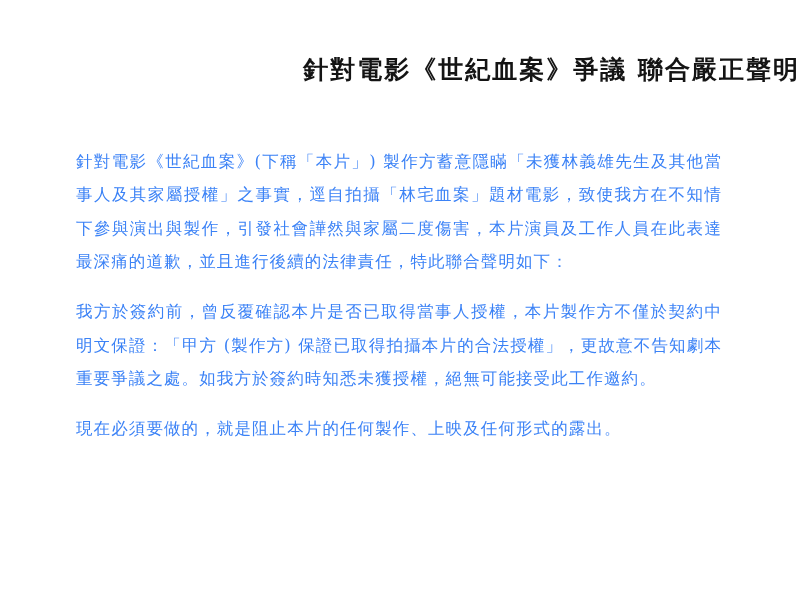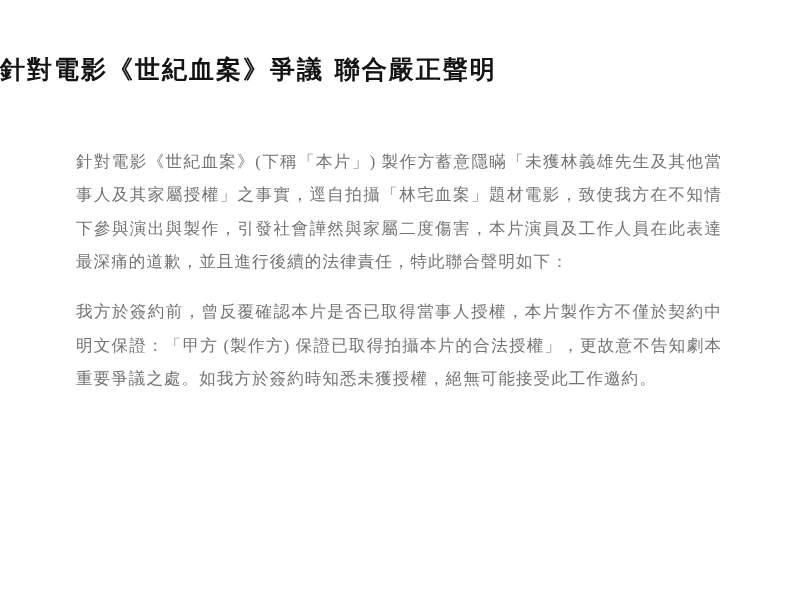--- a/index.html
+++ b/index.html
@@ -15,52 +15,52 @@
     overflow: hidden;
   }
   .page {
     position: relative;
     width: 800px;
     height: 600px;
     background: #ffffff;
     box-sizing: border-box;
   }
   .doc-title {
-    text-align: left;
+    text-align: right;
     font-size: 25px;
     font-weight: 600;
     letter-spacing: 2px;
     line-height: 1.4;
     margin: 0;
     padding-top: 52px;
     color: #141414;
   }
   .body-wrap {
     margin-top: 58px;
     padding: 0 78px 0 76px;
   }
   .para {
     font-size: 16.5px;
     line-height: 2.02;
     letter-spacing: 1.1px;
     text-align: justify;
     text-justify: inter-ideograph;
     margin: 0 0 17px 0;
-    color: #737373;
-    font-family: Liberation Serif, serif;
+    color: #3b82f6;
   }
   .para:last-child {
     margin-bottom: 0;
   }
 </style>
 </head>
 <body>
 
 <div class="page">
 
   <h1 class="doc-title">針對電影《世紀血案》爭議 聯合嚴正聲明</h1>
 
   <div class="body-wrap">
     <p class="para">針對電影《世紀血案》(下稱「本片」) 製作方蓄意隱瞞「未獲林義雄先生及其他當事人及其家屬授權」之事實，逕自拍攝「林宅血案」題材電影，致使我方在不知情下參與演出與製作，引發社會譁然與家屬二度傷害，本片演員及工作人員在此表達最深痛的道歉，並且進行後續的法律責任，特此聯合聲明如下：</p>
     <p class="para">我方於簽約前，曾反覆確認本片是否已取得當事人授權，本片製作方不僅於契約中明文保證：「甲方 (製作方) 保證已取得拍攝本片的合法授權」，更故意不告知劇本重要爭議之處。如我方於簽約時知悉未獲授權，絕無可能接受此工作邀約。</p>
+    <p class="para">現在必須要做的，就是阻止本片的任何製作、上映及任何形式的露出。</p>
   </div>
 
 </div>
 
 </body></html>

